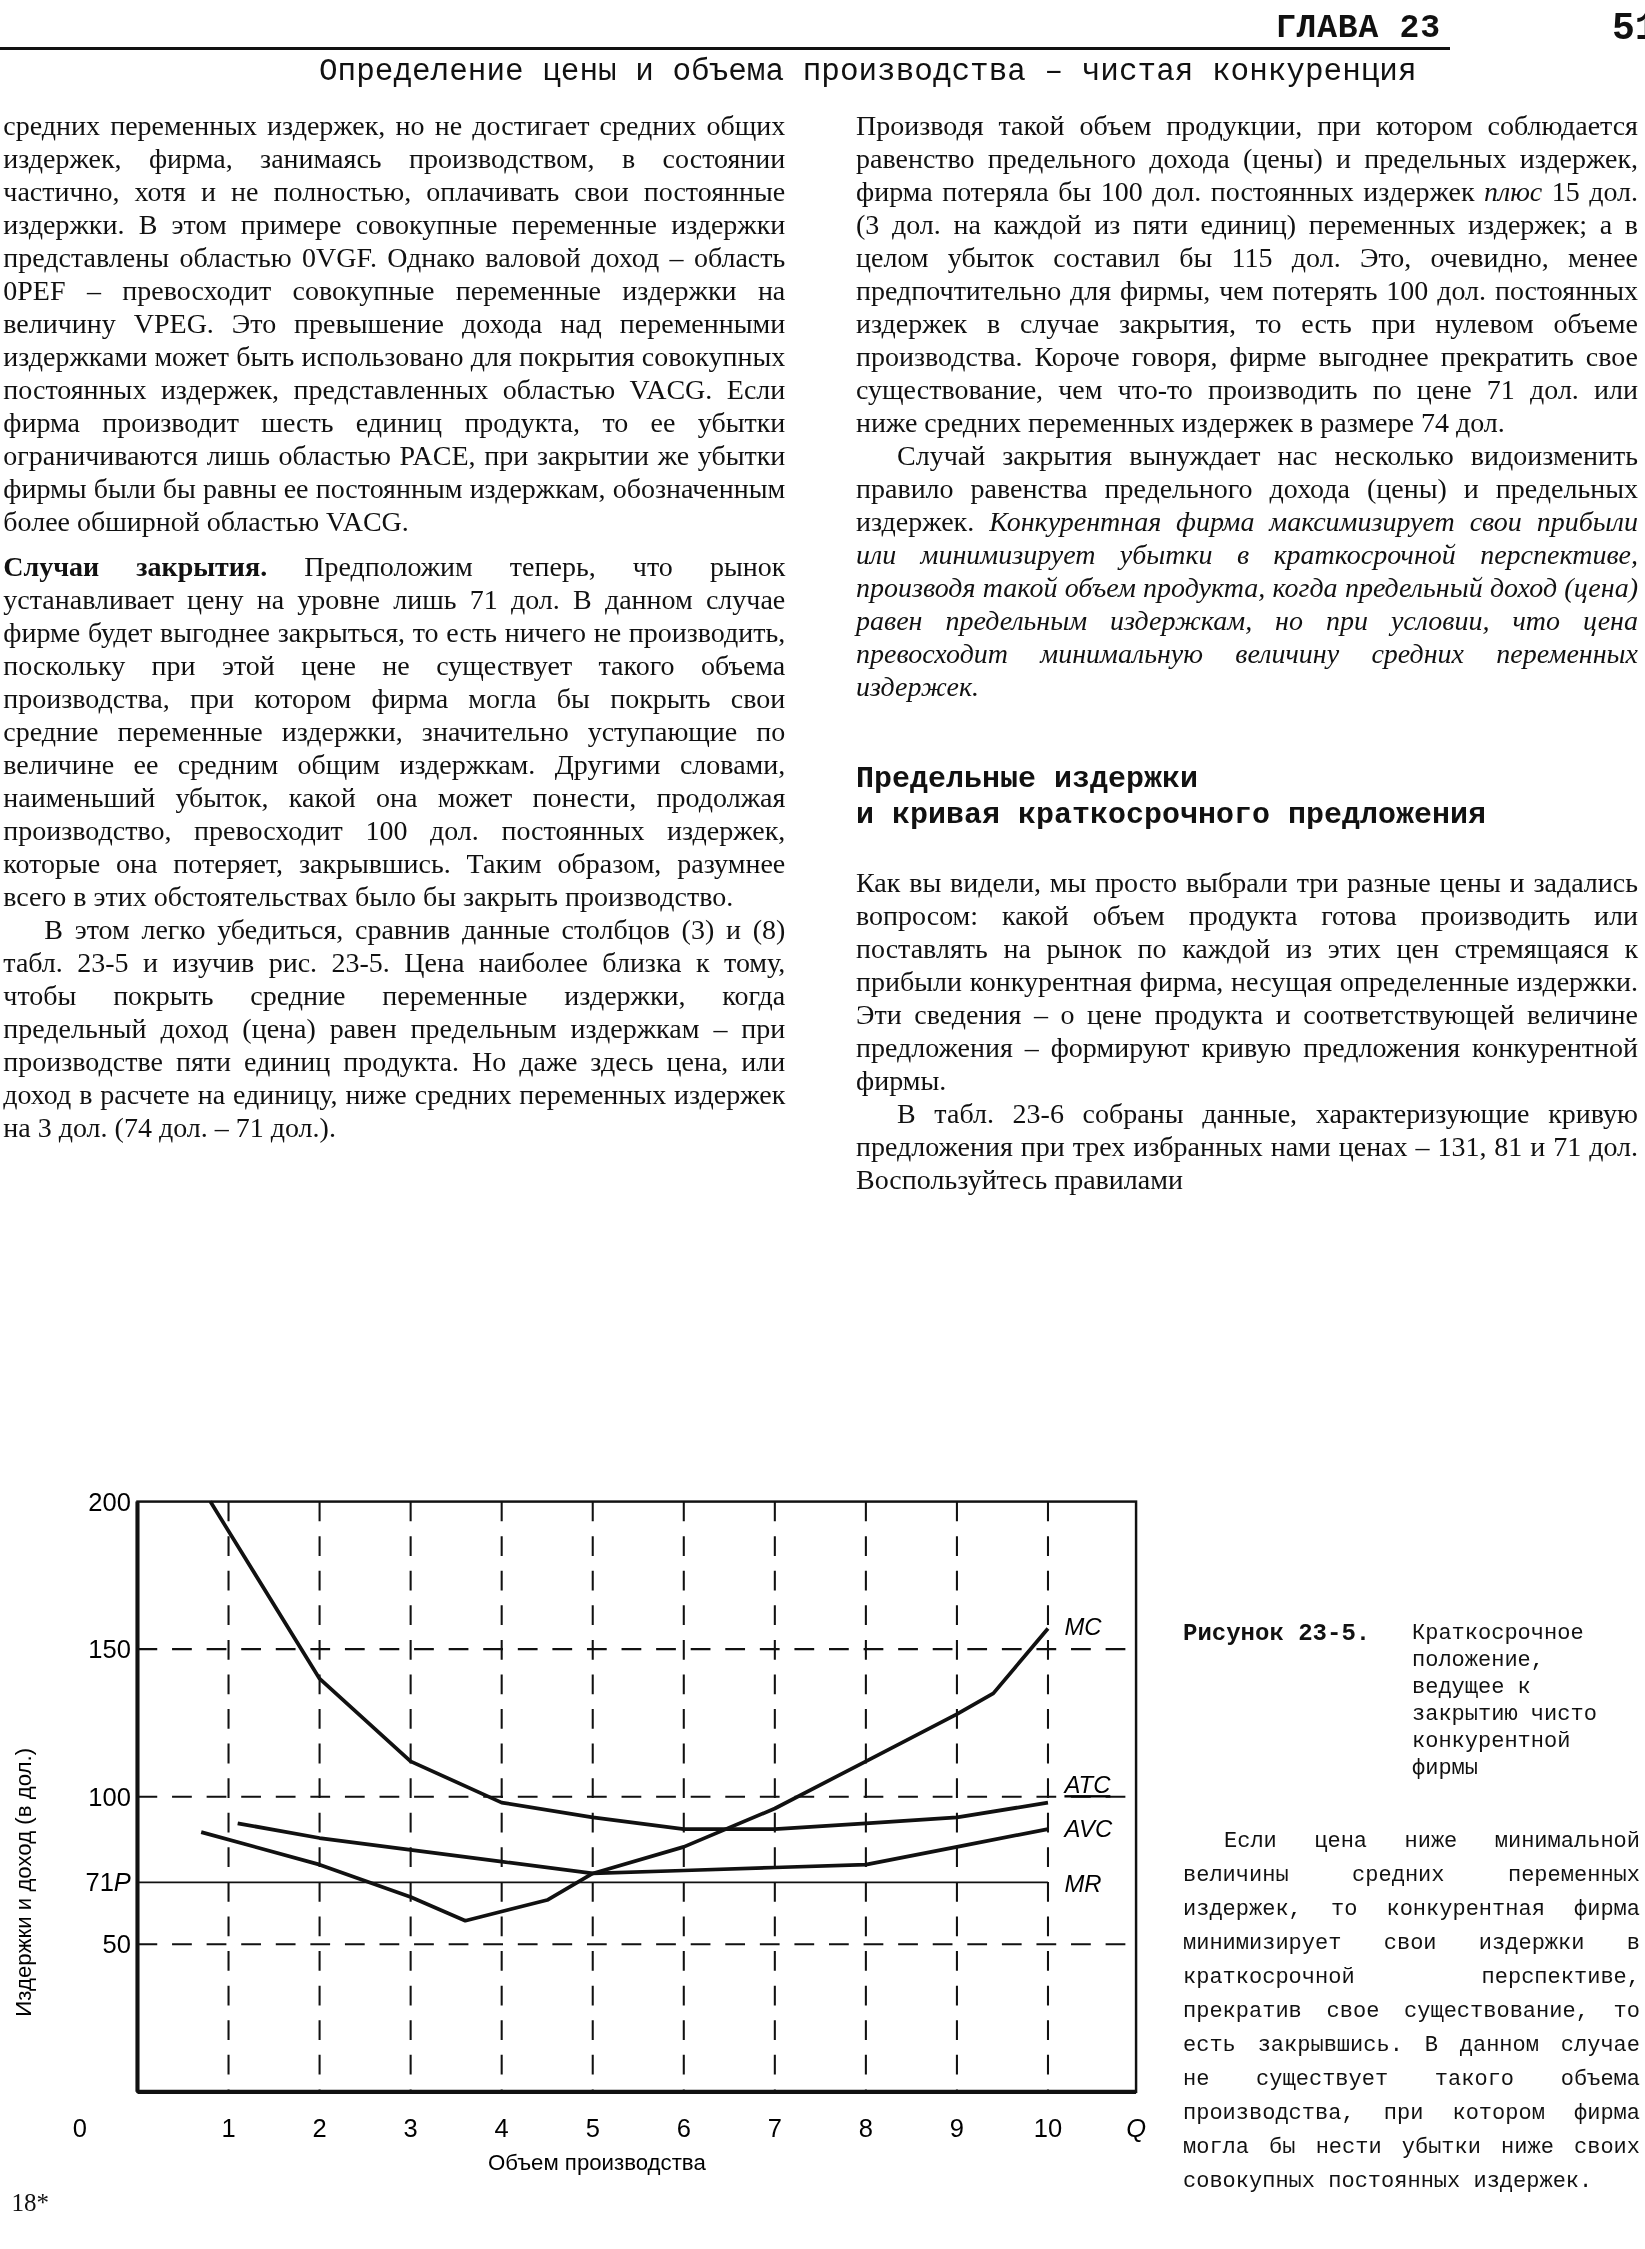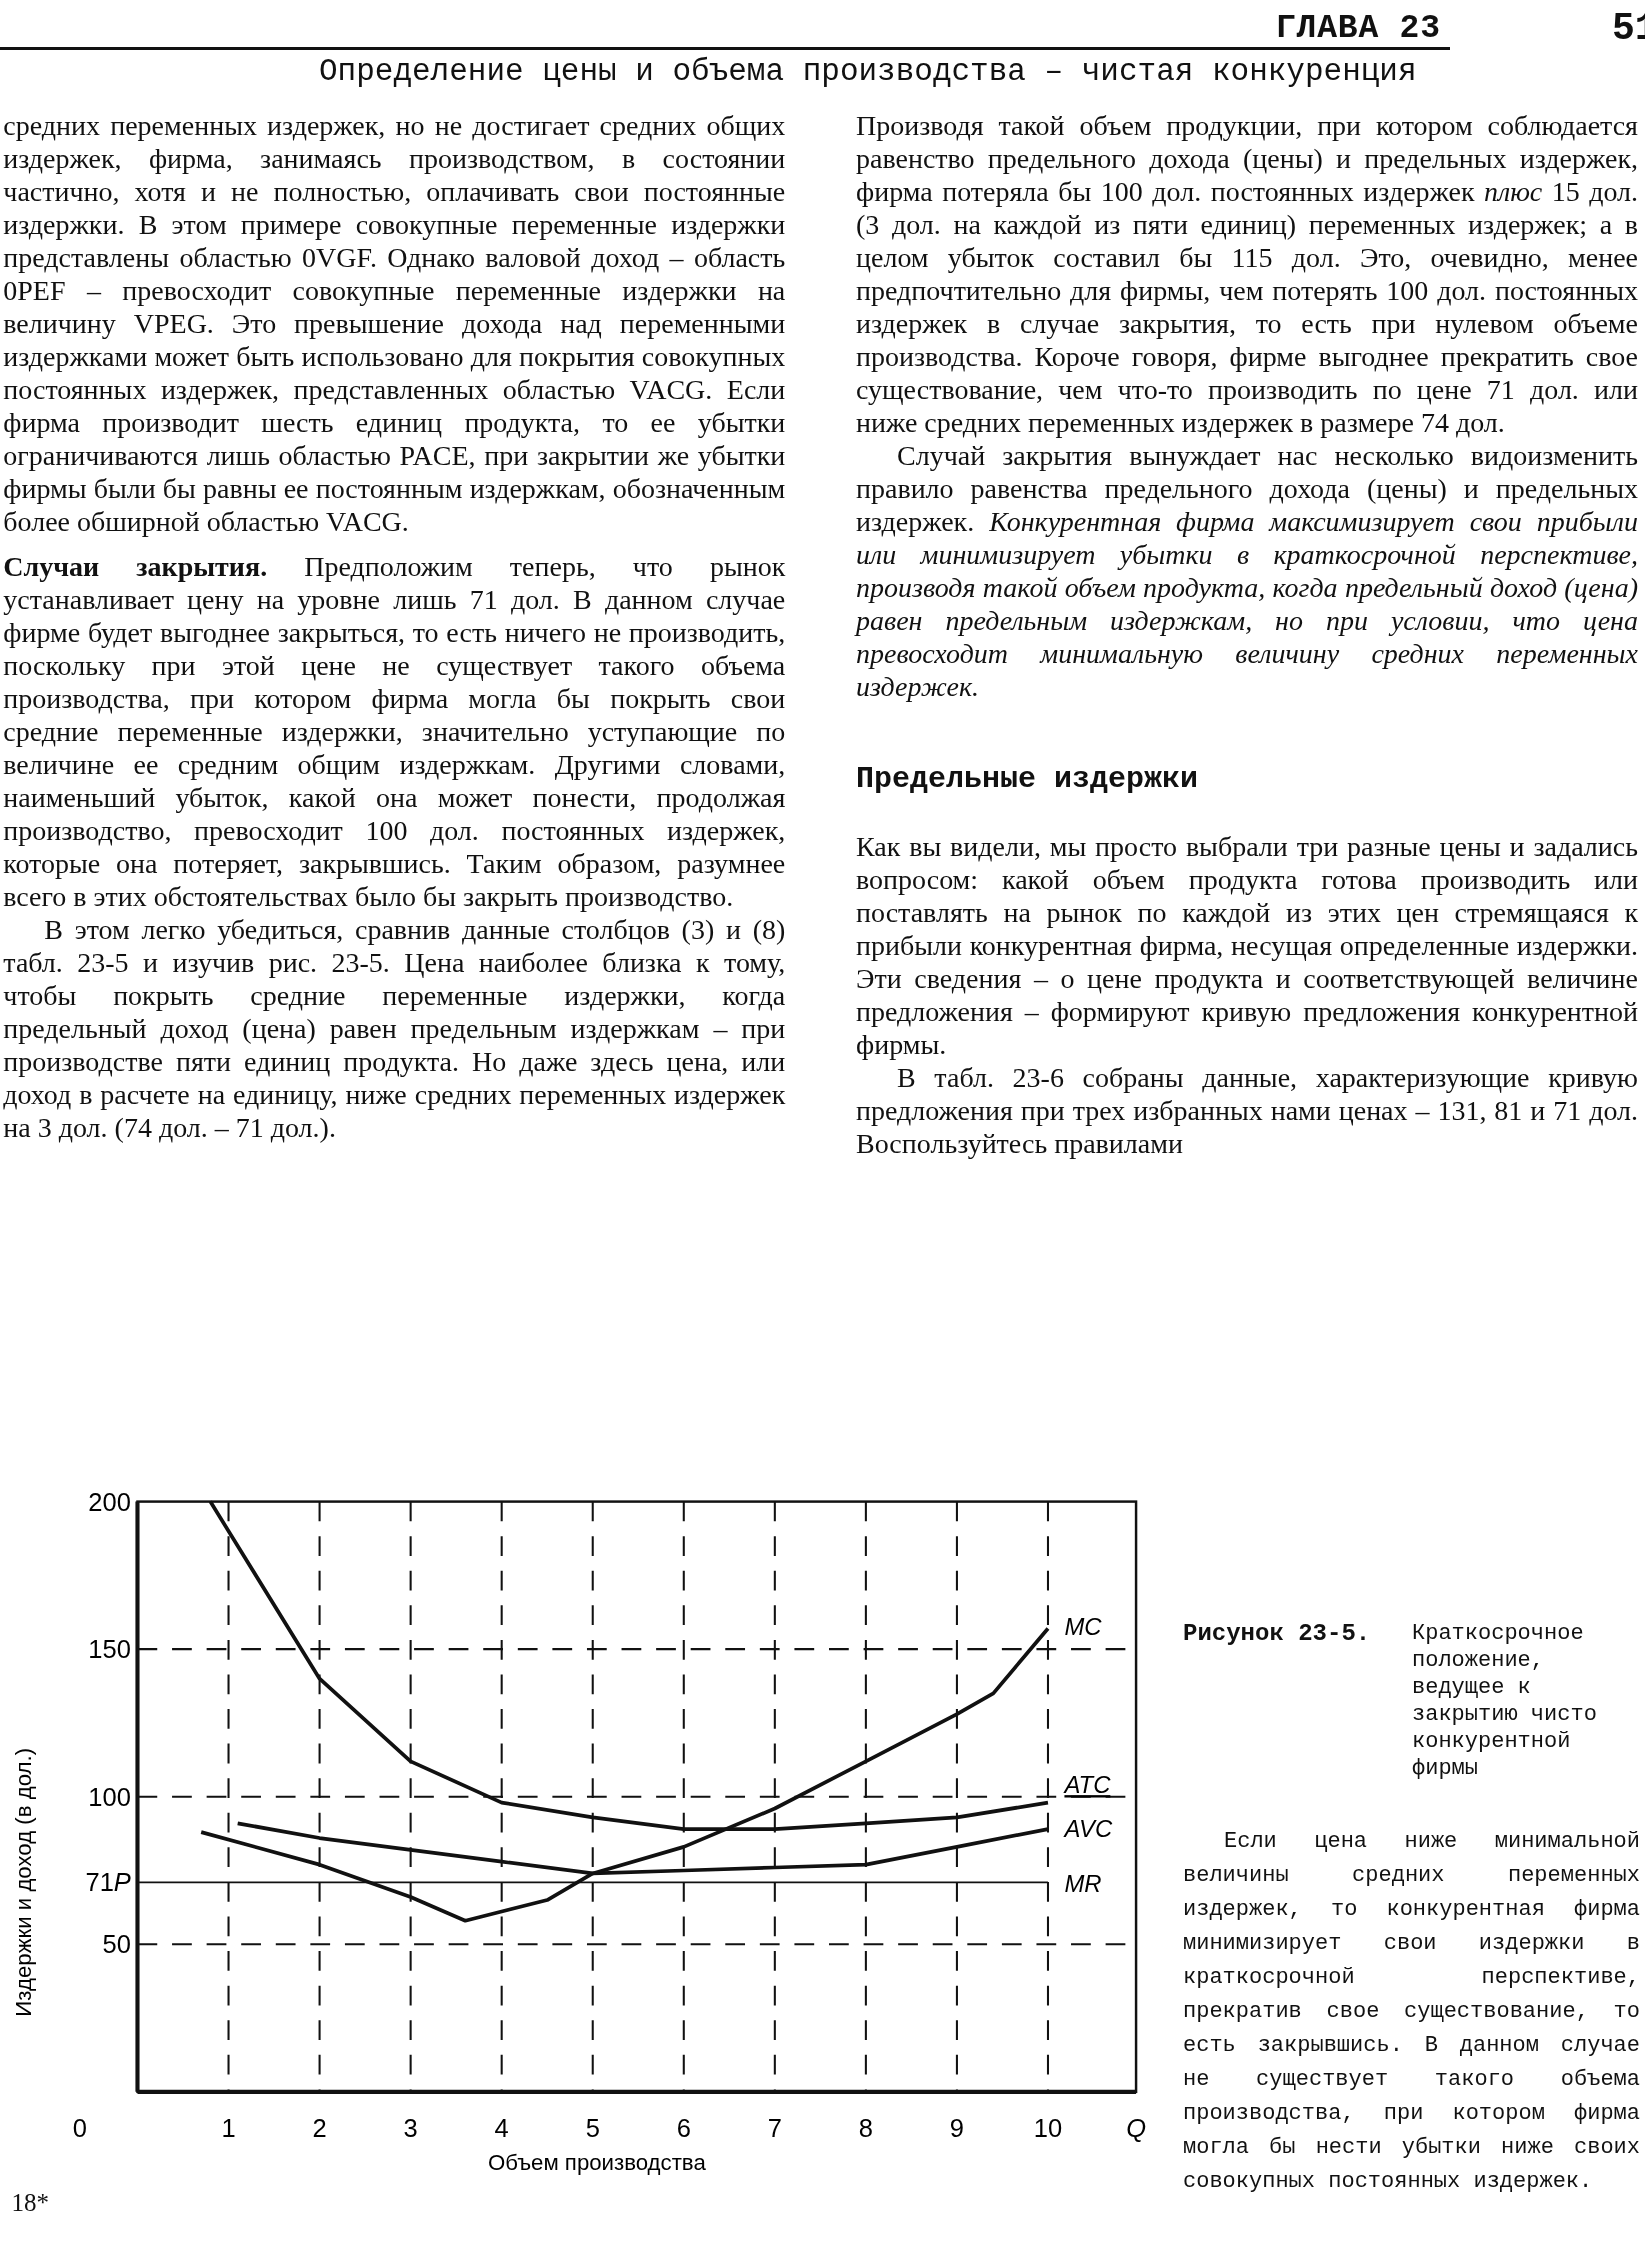--- a/index.html
+++ b/index.html
@@ -44,20 +44,21 @@
   <p>средних переменных издержек, но не достигает средних общих издержек, фирма, занимаясь производством, в состоянии частично, хотя и не полностью, оплачивать свои постоянные издержки. В этом примере совокупные переменные издержки представлены областью 0VGF. Однако валовой доход – область 0PEF – превосходит совокупные переменные издержки на величину VPEG. Это превышение дохода над переменными издержками может быть использовано для покрытия совокупных постоянных издержек, представленных областью VACG. Если фирма производит шесть единиц продукта, то ее убытки ограничиваются лишь областью PACE, при закрытии же убытки фирмы были бы равны ее постоянным издержкам, обозначенным более обширной областью VACG.</p>
   <p class="gap"><span class="bold">Случаи закрытия.</span><span> Предположим теперь, что рынок устанавливает цену на уровне лишь 71 дол. В данном случае фирме будет выгоднее закрыться, то есть ничего не производить, поскольку при этой цене не существует такого объема производства, при котором фирма могла бы покрыть свои средние переменные издержки, значительно уступающие по величине ее средним общим издержкам. Другими словами, наименьший убыток, какой она может понести, продолжая производство, превосходит 100 дол. постоянных издержек, которые она потеряет, закрывшись. Таким образом, разумнее всего в этих обстоятельствах было бы закрыть производство.</span></p>
   <p class="indent">В этом легко убедиться, сравнив данные столбцов (3) и (8) табл. 23-5 и изучив рис. 23-5. Цена наиболее близка к тому, чтобы покрыть средние переменные издержки, когда предельный доход (цена) равен предельным издержкам – при производстве пяти единиц продукта. Но даже здесь цена, или доход в расчете на единицу, ниже средних переменных издержек на 3 дол. (74 дол. – 71 дол.).</p>
 </div>
 
 <div id="col-right" class="col serif">
   <p><span>Производя такой объем продукции, при котором соблюдается равенство предельного дохода (цены) и предельных издержек, фирма потеряла бы 100 дол. постоянных издержек </span><span class="it">плюс</span><span> 15 дол. (3 дол. на каждой из пяти единиц) переменных издержек; а в целом убыток составил бы 115 дол. Это, очевидно, менее предпочтительно для фирмы, чем потерять 100 дол. постоянных издержек в случае закрытия, то есть при нулевом объеме производства. Короче говоря, фирме выгоднее прекратить свое существование, чем что-то производить по цене 71 дол. или ниже средних переменных издержек в размере 74 дол.</span></p>
   <p class="indent"><span>Случай закрытия вынуждает нас несколько видоизменить правило равенства предельного дохода (цены) и предельных издержек. </span><span class="it">Конкурентная фирма максимизирует свои прибыли или минимизирует убытки в краткосрочной перспективе, производя такой объем продукта, когда предельный доход (цена) равен предельным издержкам, но при условии, что цена превосходит минимальную величину средних переменных издержек.</span></p>
   <div id="section-heading" class="sans">
     <div>Предельные издержки</div>
+    <div>и кривая краткосрочного предложения</div>
   </div>
   <p>Как вы видели, мы просто выбрали три разные цены и задались вопросом: какой объем продукта готова производить или поставлять на рынок по каждой из этих цен стремящаяся к прибыли конкурентная фирма, несущая определенные издержки. Эти сведения – о цене продукта и соответствующей величине предложения – формируют кривую предложения конкурентной фирмы.</p>
   <p class="indent">В табл. 23-6 собраны данные, характеризующие кривую предложения при трех избранных нами ценах – 131, 81 и 71 дол. Воспользуйтесь правилами</p>
 </div>
 
 <div id="chart-wrap">
   <svg id="chart-svg" width="1169" height="774" font-family="Liberation Sans, DejaVu Sans, sans-serif" viewBox="0 0 1420 940">
     <g id="grid">
         <line x1="277.6" y1="65" x2="277.6" y2="782" stroke="#111" stroke-width="2.5" stroke-dasharray="24 18"></line>
         <line x1="388.2" y1="65" x2="388.2" y2="782" stroke="#111" stroke-width="2.5" stroke-dasharray="24 18"></line>

